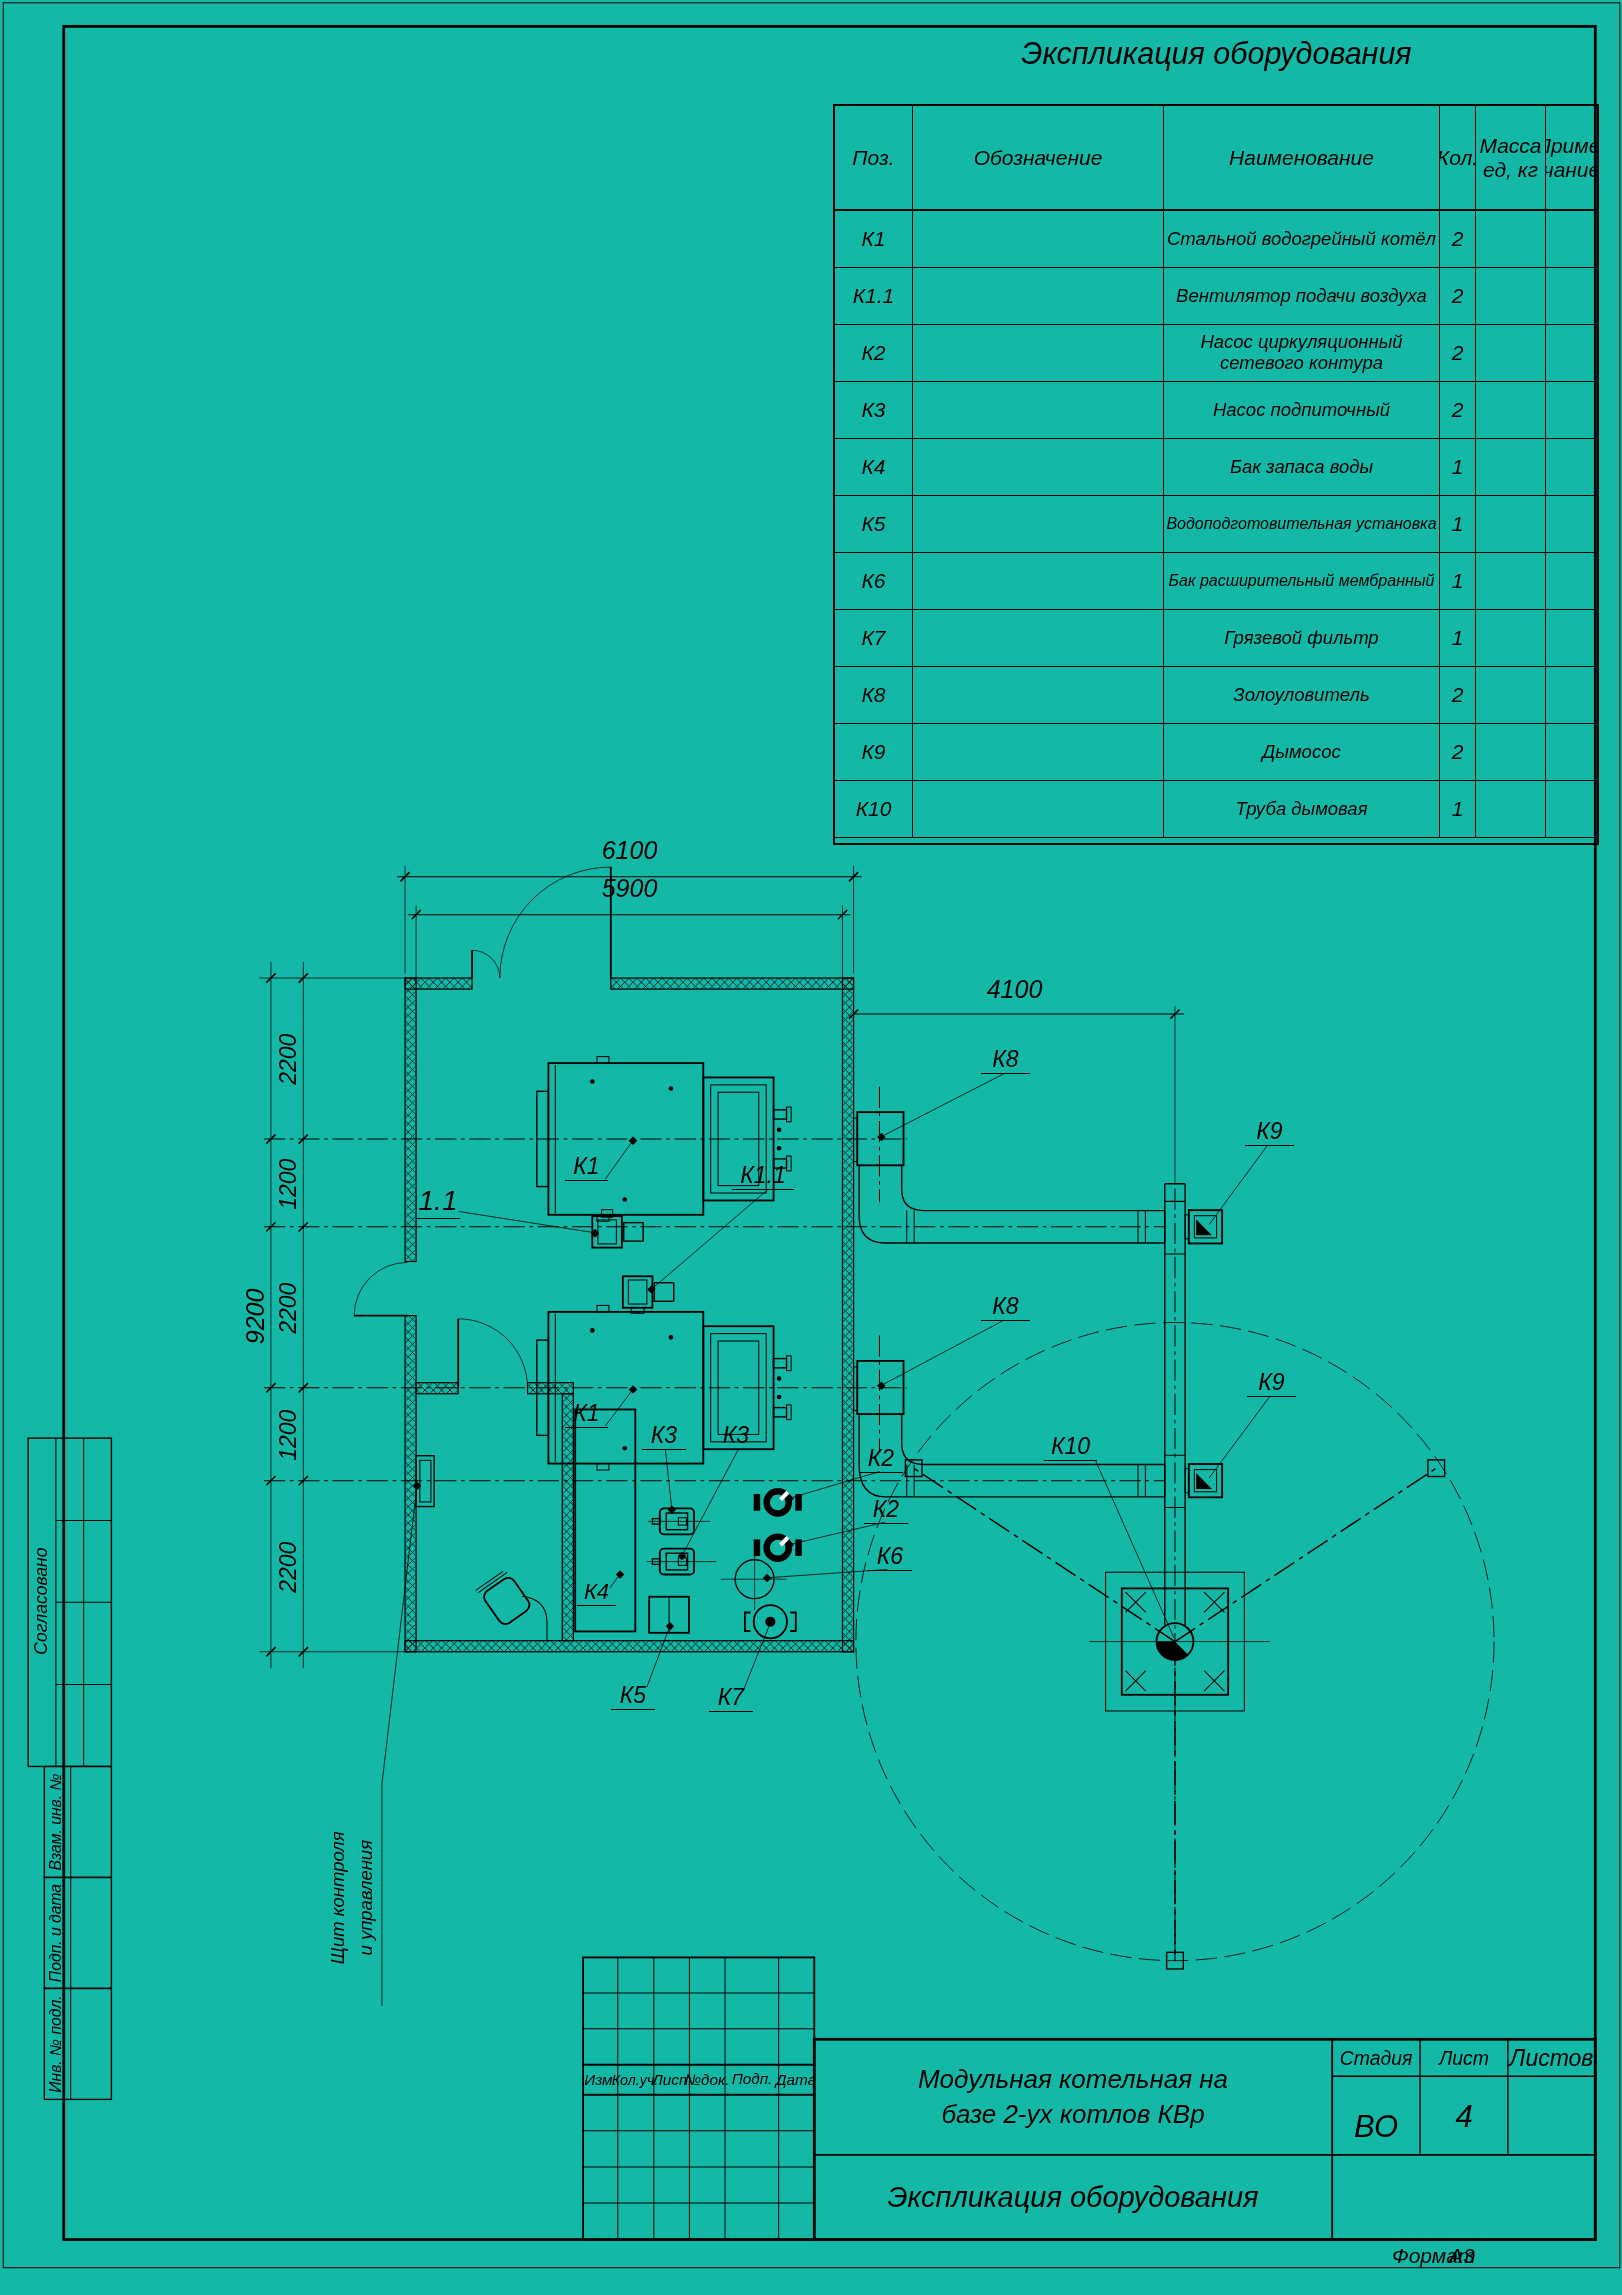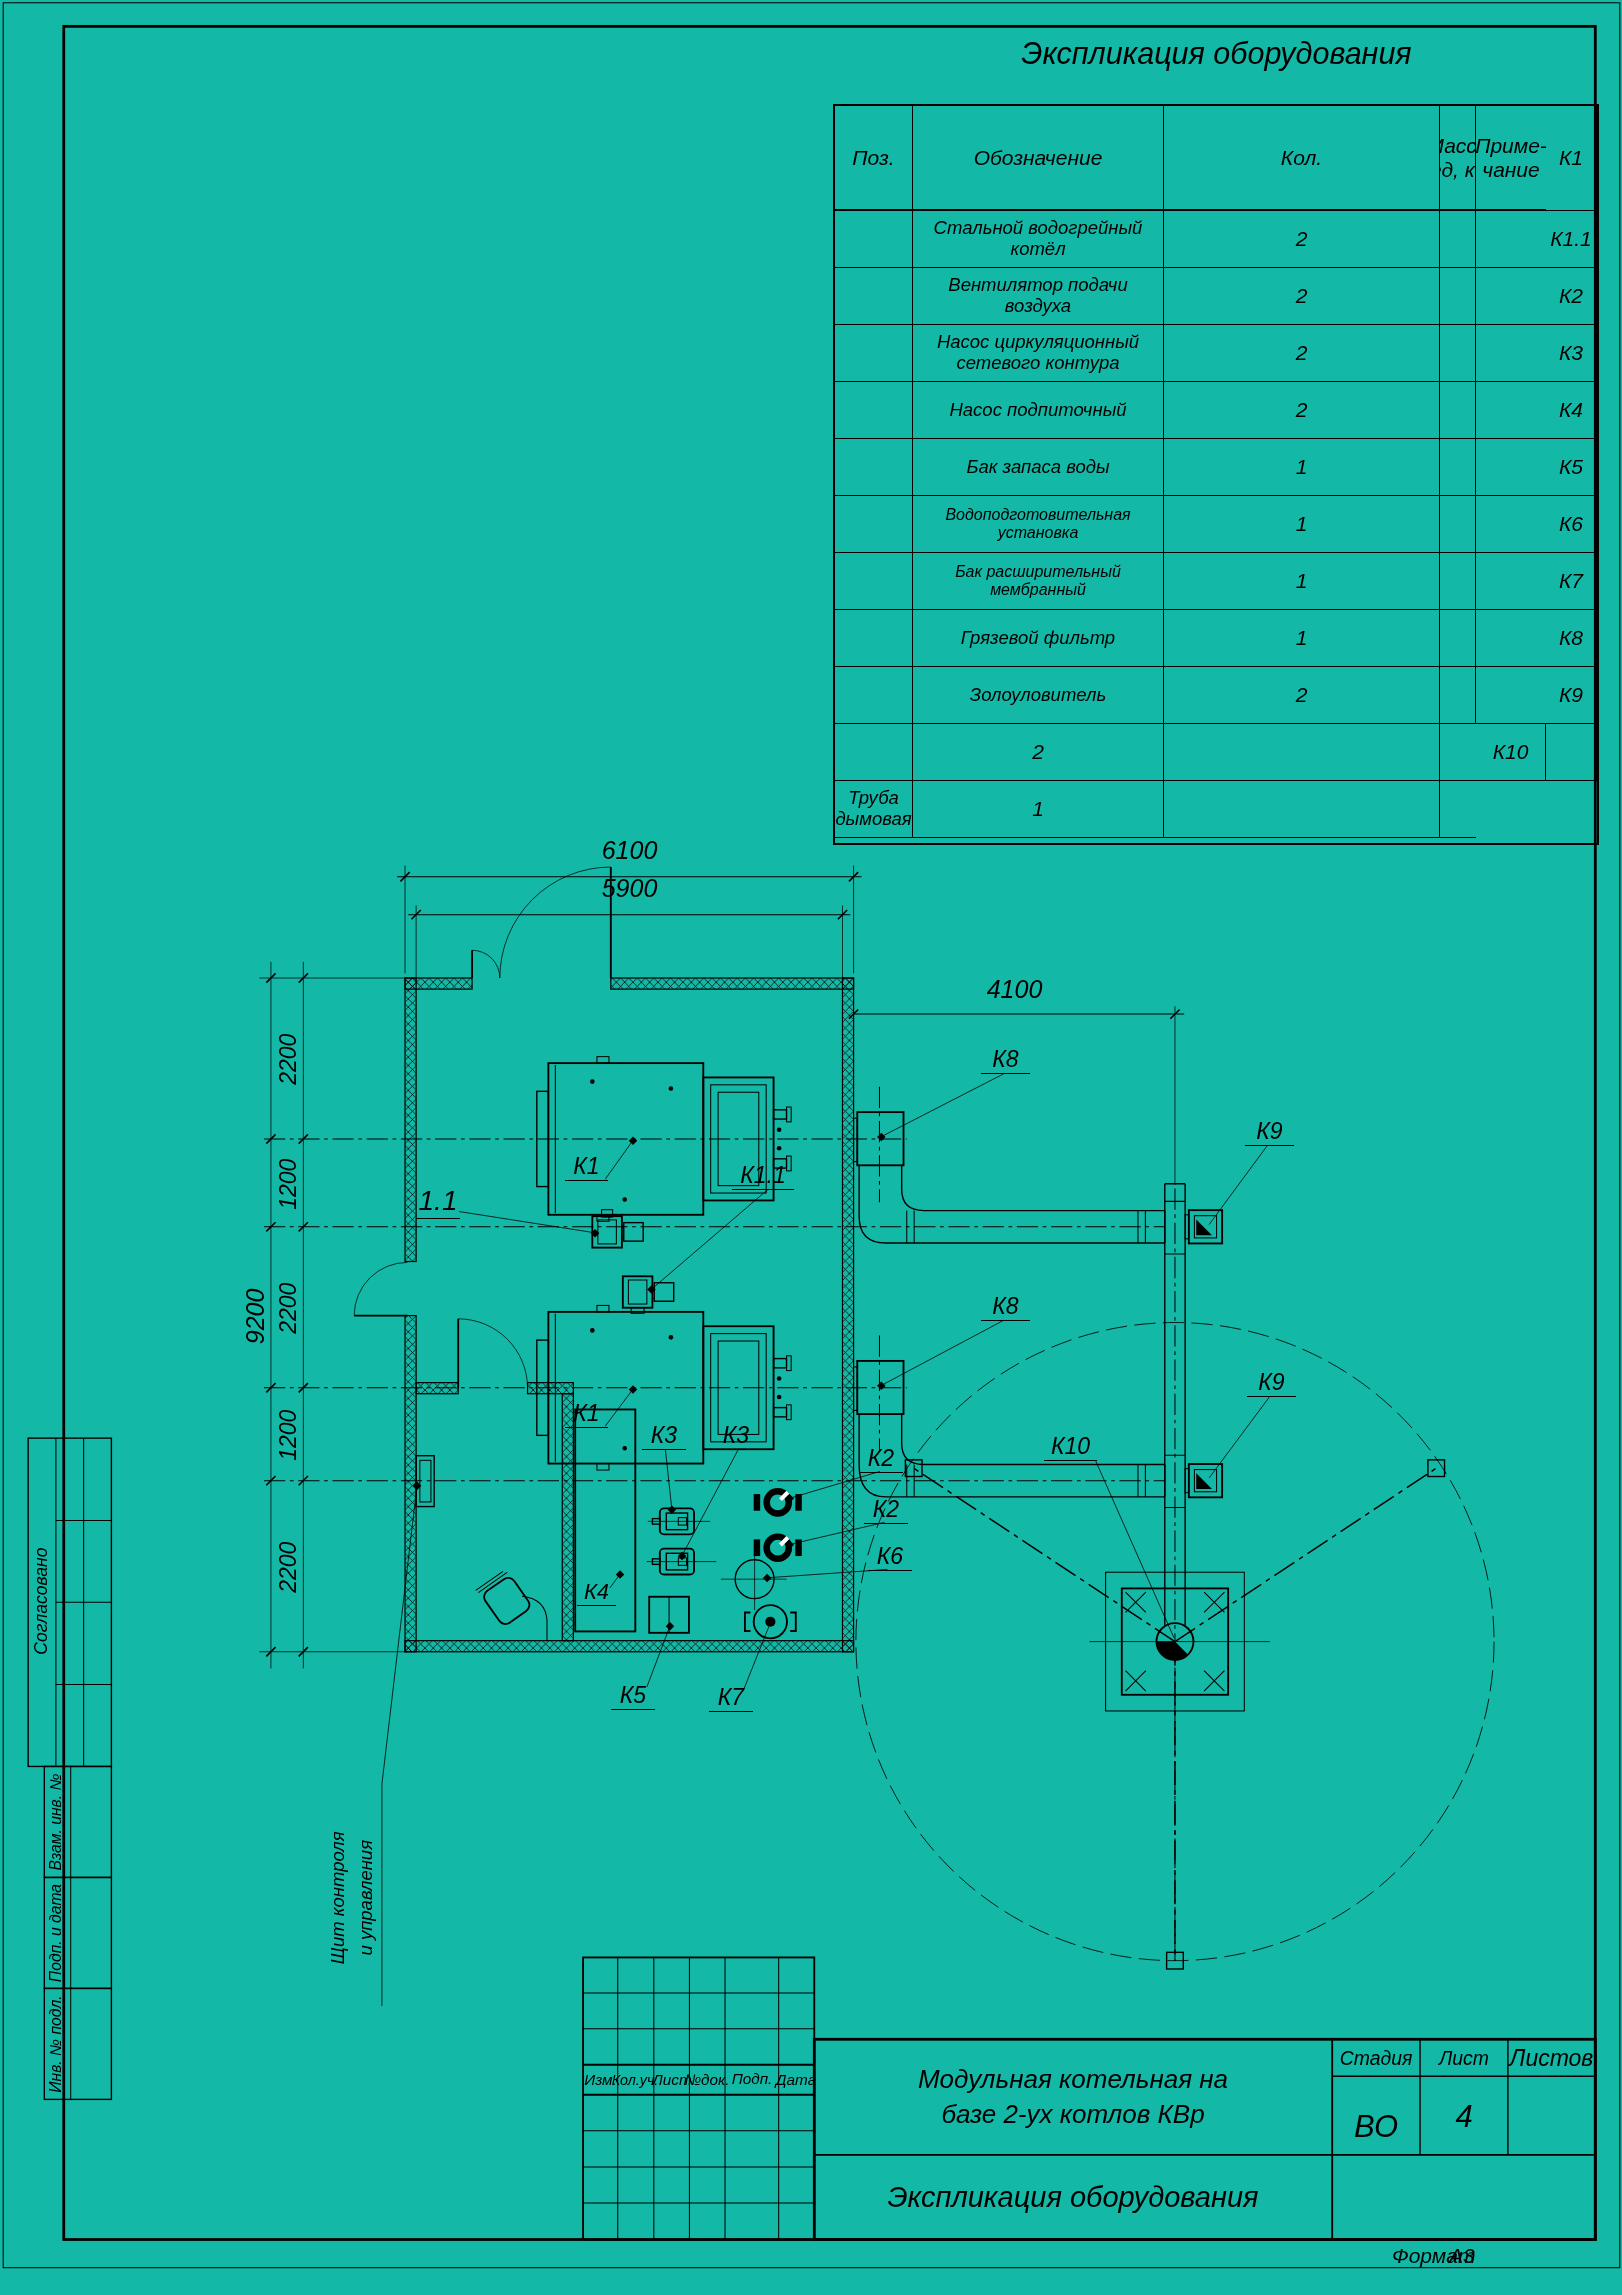--- a/index.html
+++ b/index.html
@@ -239,20 +239,21 @@
   <rect x="95" y="4060" width="145" height="240" class="s3"></rect>
   <rect x="95" y="4300" width="145" height="240" class="s3"></rect>
   <path class="s2" d="M152,3820V4540"></path>
 </svg>
 
 <div class="t c" style="left:962px;top:36px;width:509px;font-size:30.5px;">Экспликация оборудования</div>
 
 <div id="etable">
   <div class="hd">Поз.</div>
   <div class="hd">Обозначение</div>
+  <div class="hd">Наименование</div>
   <div class="hd">Кол.</div>
   <div class="hd">Масса
 ед, кг</div>
   <div class="hd lc">Приме-
 чание</div>
 
   <div class="fz46">К1</div>
   <div></div>
   <div class="fz40">Стальной водогрейный котёл</div>
   <div class="fz46">2</div>
@@ -311,20 +312,21 @@
 
   <div class="fz46">К8</div>
   <div></div>
   <div class="fz40">Золоуловитель</div>
   <div class="fz46">2</div>
   <div></div>
   <div class="lc"></div>
 
   <div class="fz46">К9</div>
   <div></div>
+  <div class="fz40">Дымосос</div>
   <div class="fz46">2</div>
   <div></div>
   <div class="lc"></div>
 
   <div class="fz46">К10</div>
   <div></div>
   <div class="fz40">Труба дымовая</div>
   <div class="fz46">1</div>
   <div></div>
   <div class="lc"></div>

